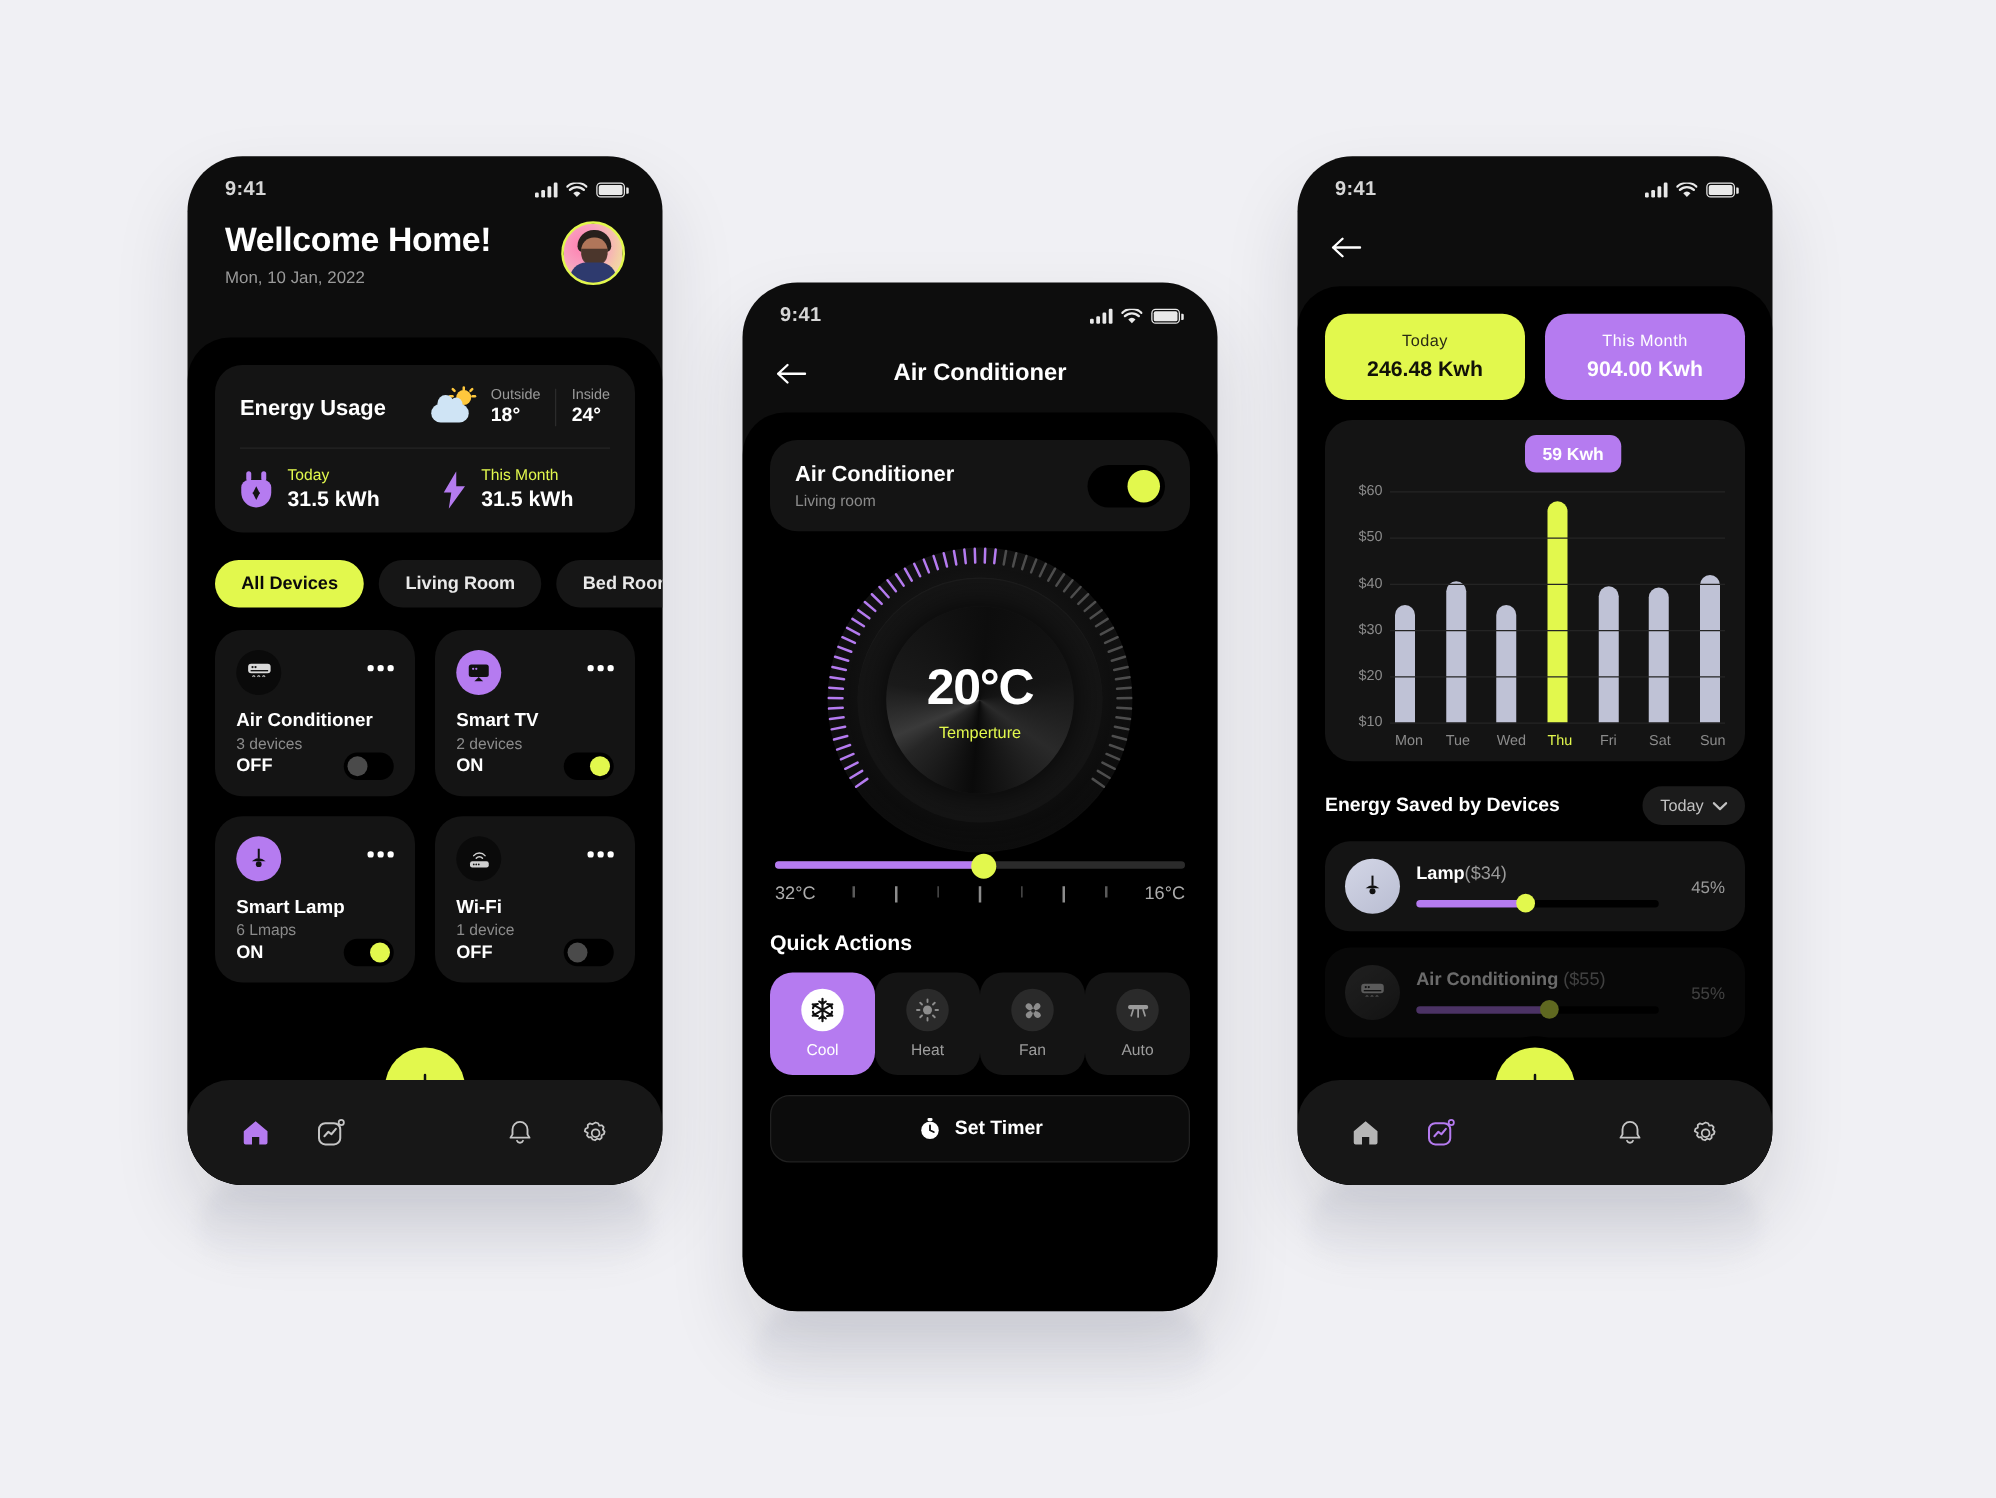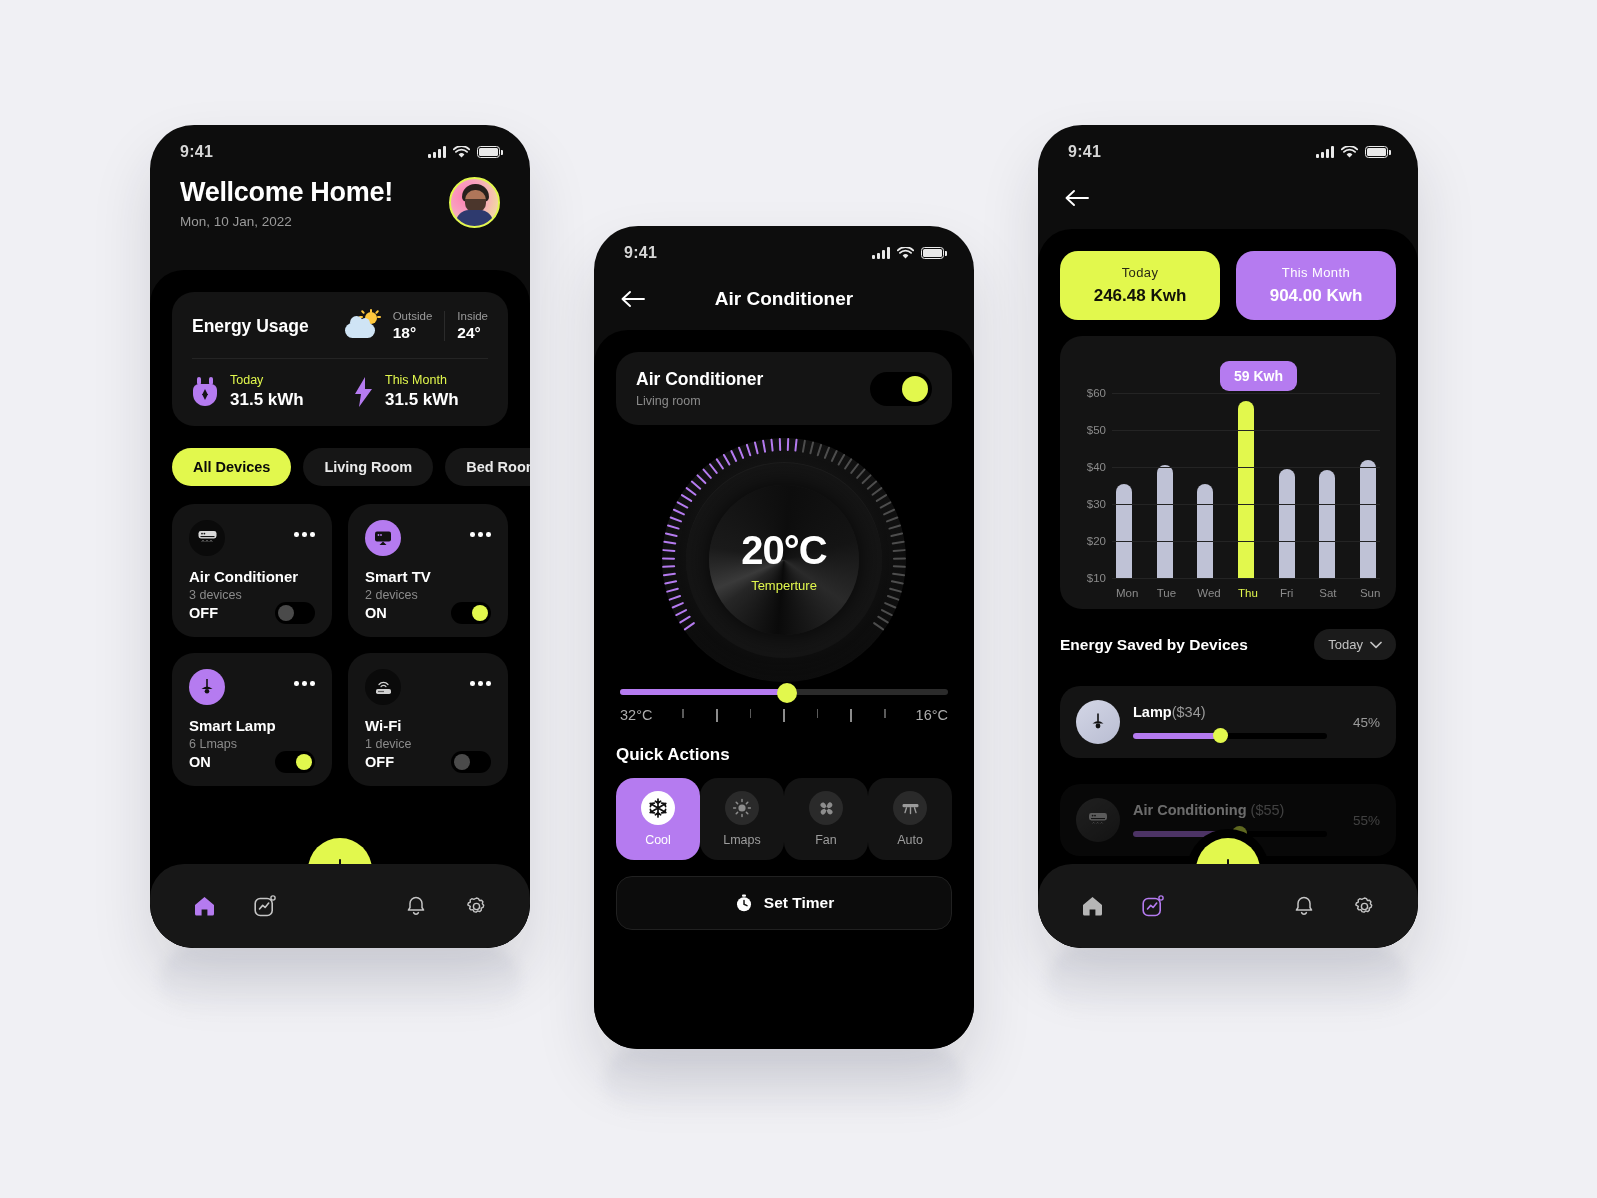--- a/index.html
+++ b/index.html
@@ -218,37 +218,37 @@
   .sumcard.purple{background:#b57bf0;}
   .sum-lbl{font-size:13px;letter-spacing:.4px;}
   .sumcard.yellow .sum-lbl{color:#2a2a14;}
   .sumcard.purple .sum-lbl{color:#fff;}
   .sum-val{font-size:17px;font-weight:bold;margin-top:6px;}
   .sumcard.yellow .sum-val{color:#121208;}
   .sumcard.purple .sum-val{color:#fff;}
 
   .chartcard{background:#141414;border-radius:22px;margin-top:16px;padding:16px 16px 10px 16px;position:relative;}
   .tooltip{position:absolute;background:#b57bf0;color:#fff;font-size:14px;font-weight:bold;
-    padding:7px 14px;border-radius:9px;top:25px;left:50%;transform:translateX(-50%);}
+    padding:7px 14px;border-radius:9px;top:12px;left:50%;transform:translateX(-50%);}
   .plot{position:relative;height:196px;margin-top:30px;display:flex;}
   .yaxis{width:36px;position:relative;}
   .yaxis span{position:absolute;right:6px;color:#8b8b8b;font-size:11.5px;transform:translateY(-50%);}
   .plotarea{flex:1;position:relative;}
   .gridline{position:absolute;left:0;right:0;height:1px;background:#242424;}
   .bars-area{position:absolute;inset:0;display:flex;align-items:flex-end;justify-content:space-between;padding:0 4px;}
   .bar{width:16px;border-radius:8px 8px 0 0;background:#bfc2d6;}
   .bar.hl{background:#e2f84d;}
   .xaxis{display:flex;justify-content:space-between;padding:9px 4px 0 4px;margin-left:36px;}
   .xaxis span{width:16px;text-align:center;color:#8b8b8b;font-size:11.5px;}
   .xaxis span.hl{color:#e2f84d;}
 
   .esd-row{display:flex;align-items:center;justify-content:space-between;margin-top:20px;}
   .esd-title{color:#fff;font-size:15.5px;font-weight:bold;}
   .esd-sel{background:#1b1b1b;border-radius:999px;padding:8px 14px;color:#c2c2c2;font-size:13px;display:flex;align-items:center;gap:7px;}
-  .dev-row{background:#141414;border-radius:20px;margin-top:26px;padding:14px 16px;display:flex;align-items:center;gap:13px;}
+  .dev-row{background:#141414;border-radius:20px;margin-top:13px;padding:14px 16px;display:flex;align-items:center;gap:13px;}
   .dev-av{width:44px;height:44px;border-radius:50%;flex:none;display:flex;align-items:center;justify-content:center;
     background:linear-gradient(145deg,#d3d6e6,#b9bdd2);}
   .dev-av.dark{background:linear-gradient(145deg,#4d4d4d,#2e2e2e);}
   .dev-body{flex:1;}
   .dev-name{color:#fff;font-size:14.5px;font-weight:bold;}
   .dev-name em{font-style:normal;color:#9a9a9a;font-weight:normal;}
   .dev-track{position:relative;height:9px;margin-top:11px;}
   .dev-bg{position:absolute;left:0;right:0;top:1.5px;height:6px;border-radius:3px;background:#000;}
   .dev-fill{position:absolute;left:0;top:1.5px;height:6px;border-radius:3px;background:#b57bf0;}
   .dev-thumb{position:absolute;top:-3px;width:15px;height:15px;border-radius:50%;background:#e2f84d;}
@@ -793,21 +793,21 @@
           <div class="qa">
             <div class="qa-ic">
               <svg width="20" height="20" viewBox="0 0 20 20">
                 <circle cx="10" cy="10" r="3.6" fill="#8d8d8d"></circle>
                 <g stroke="#8d8d8d" stroke-width="1.5" stroke-linecap="round">
                   <path d="M10 1.6 V3.6 M10 16.4 V18.4 M1.6 10 H3.6 M16.4 10 H18.4"></path>
                   <path d="M4.2 4.2 L5.6 5.6 M14.4 14.4 L15.8 15.8 M15.8 4.2 L14.4 5.6 M5.6 14.4 L4.2 15.8"></path>
                 </g>
               </svg>
             </div>
-            <div class="qa-lbl">Lmaps</div>
+            <div class="qa-lbl">Heat</div>
           </div>
           <div class="qa">
             <div class="qa-ic">
               <svg width="21" height="21" viewBox="0 0 21 21">
                 <g fill="#8d8d8d">
                   <path d="M10.5 10.5 C10.5 6 7.5 3 5 5.5 C3 7.5 6 10.5 10.5 10.5z"></path>
                   <path d="M10.5 10.5 C15 10.5 18 7.5 15.5 5 C13.5 3 10.5 6 10.5 10.5z"></path>
                   <path d="M10.5 10.5 C10.5 15 13.5 18 16 15.5 C18 13.5 15 10.5 10.5 10.5z"></path>
                   <path d="M10.5 10.5 C6 10.5 3 13.5 5.5 16 C7.5 18 10.5 15 10.5 10.5z"></path>
                 </g>

